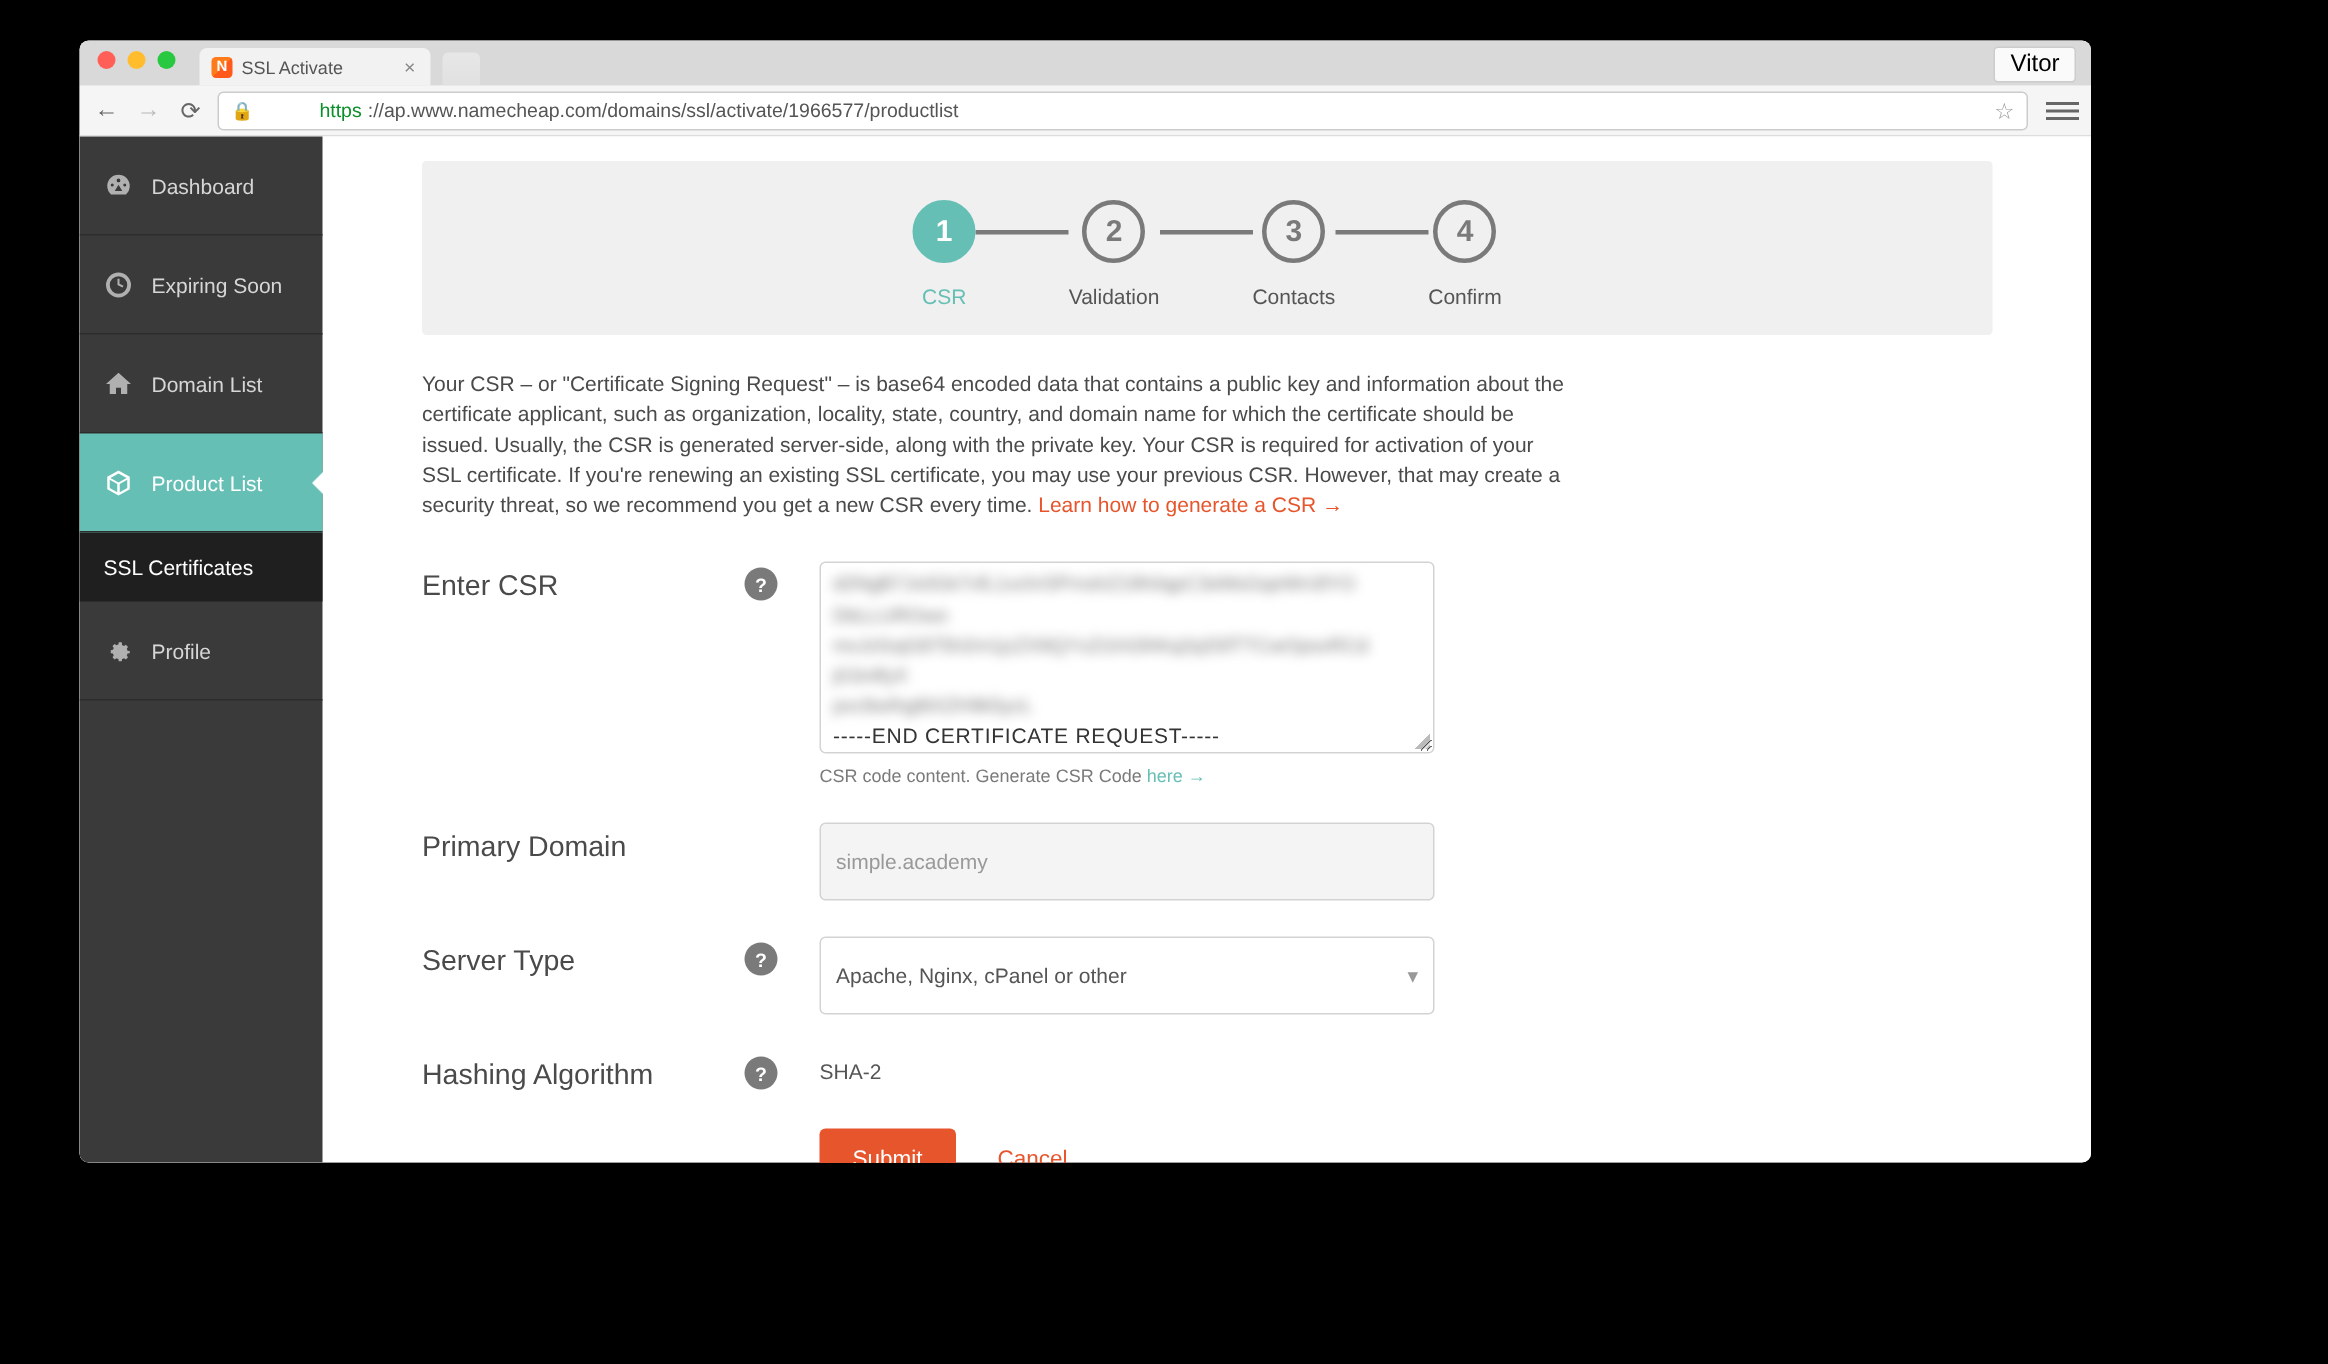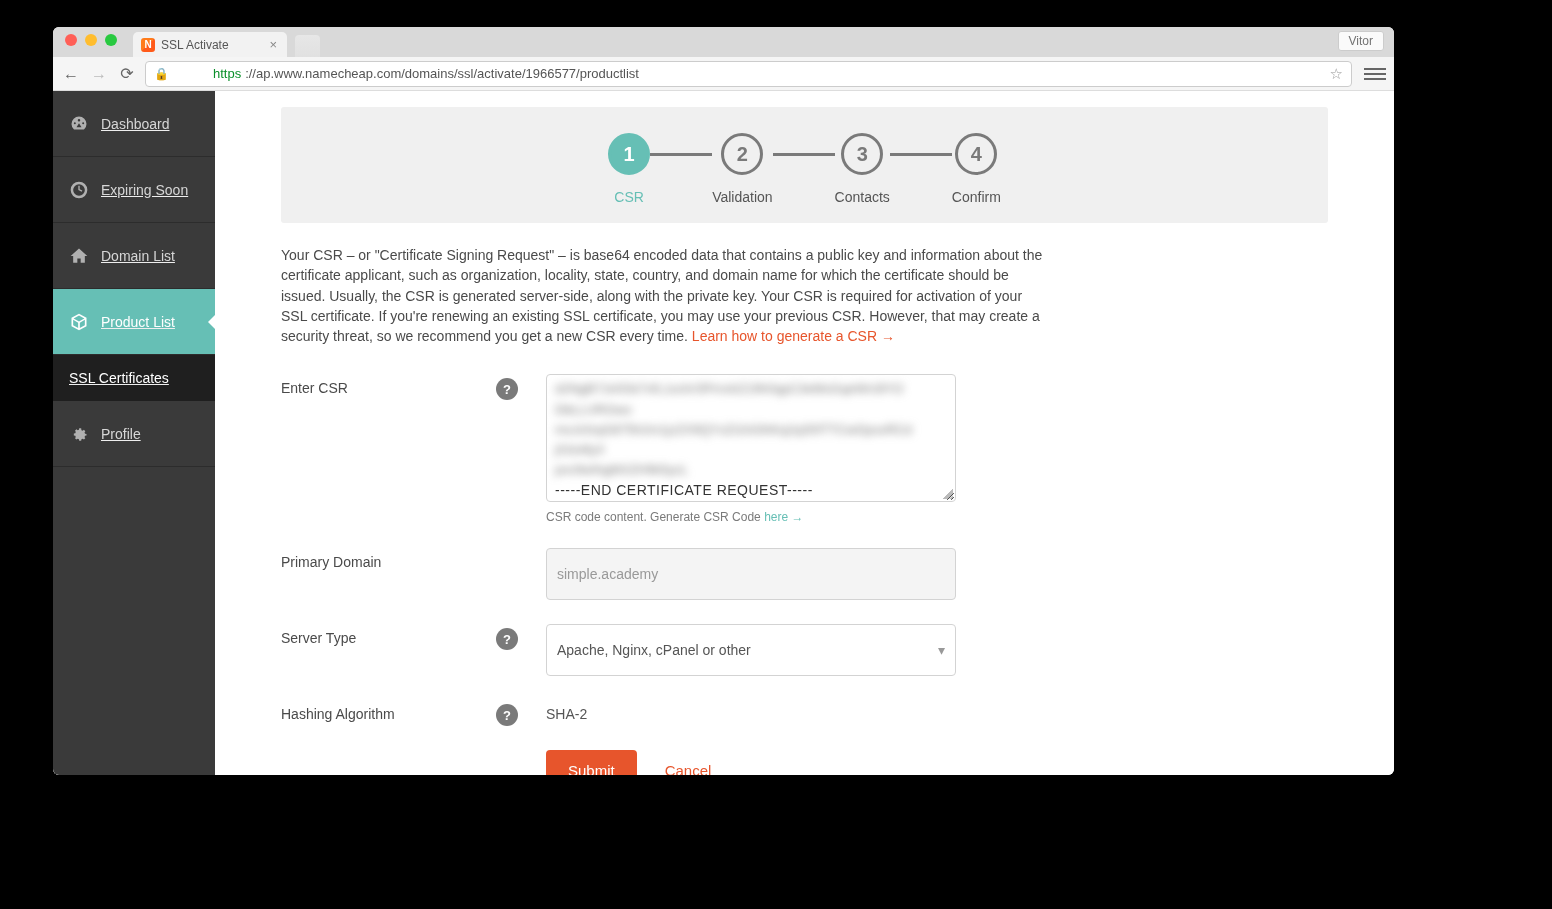--- a/index.html
+++ b/index.html
@@ -71,22 +71,22 @@
     border-radius:4px 4px 0 0;
     margin-left:8px;
     opacity:.6;
   }
   .user-badge {
     position:absolute; right:10px; top:4px;
     background:#fafafa;
     border:1px solid #ccc;
     border-radius:3px;
     padding:2px 10px;
-    font-size:12px;
-    color:#737373;
+    font-size:16px;
+    color:#000000;
     text-align:center;
   }
   .toolbar {
     height:34px;
     background:#f5f5f5;
     border-bottom:1px solid #ddd;
     display:flex; align-items:center;
     padding:0 8px;
     gap:8px;
   }
@@ -122,21 +122,20 @@
     display:flex;
     height:calc(100% - 64px);
     background:#fff;
   }
   .sidebar {
     width:162px;
     background:#3a3a3a;
     display:flex;flex-direction:column;
     color:#eee;
     flex-shrink:0;
-    text-decoration:underline;
   }
   .side-item {
     height:66px;
     display:flex;align-items:center;
     padding:0 16px;
     gap:12px;
     border-bottom:1px solid #2c2c2c;
     color:#d6d6d6;
     font-size:14px;
   }
@@ -213,21 +212,21 @@
 
   
   .form-row {
     display:flex;align-items:flex-start;
     margin-bottom:24px;
   }
   .form-label {
     width:215px;
     padding-top:6px;
     color:#4a4a4a;
-    font-size:14px;
+    font-size:19px;
   }
   .help-bub {
     width:22px;height:22px;border-radius:50%;
     background:#7a7a7a;color:#fff;
     display:flex;align-items:center;justify-content:center;
     font-size:13px;font-weight:bold;
     margin-right:28px;margin-top:4px;
     flex-shrink:0;
   }
   .form-field {flex:1;max-width:410px;}

